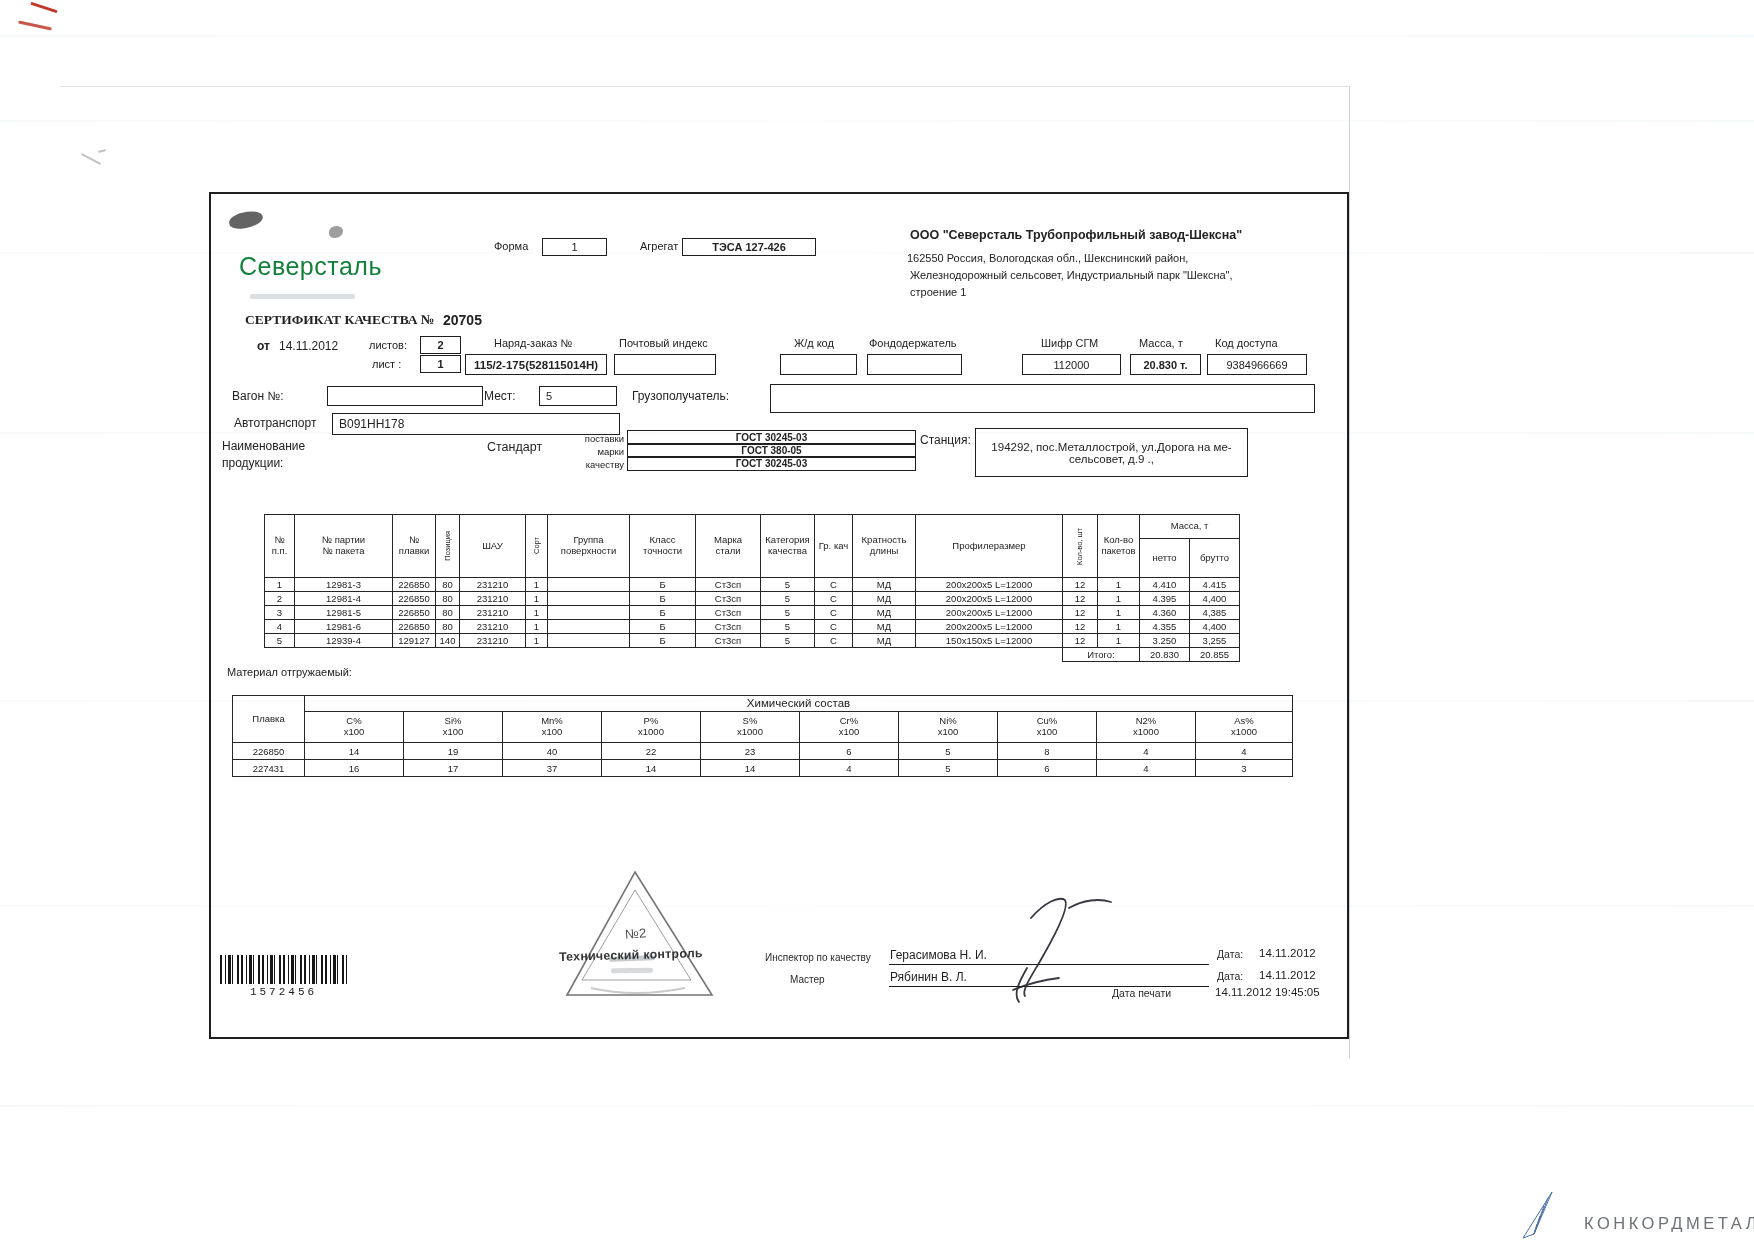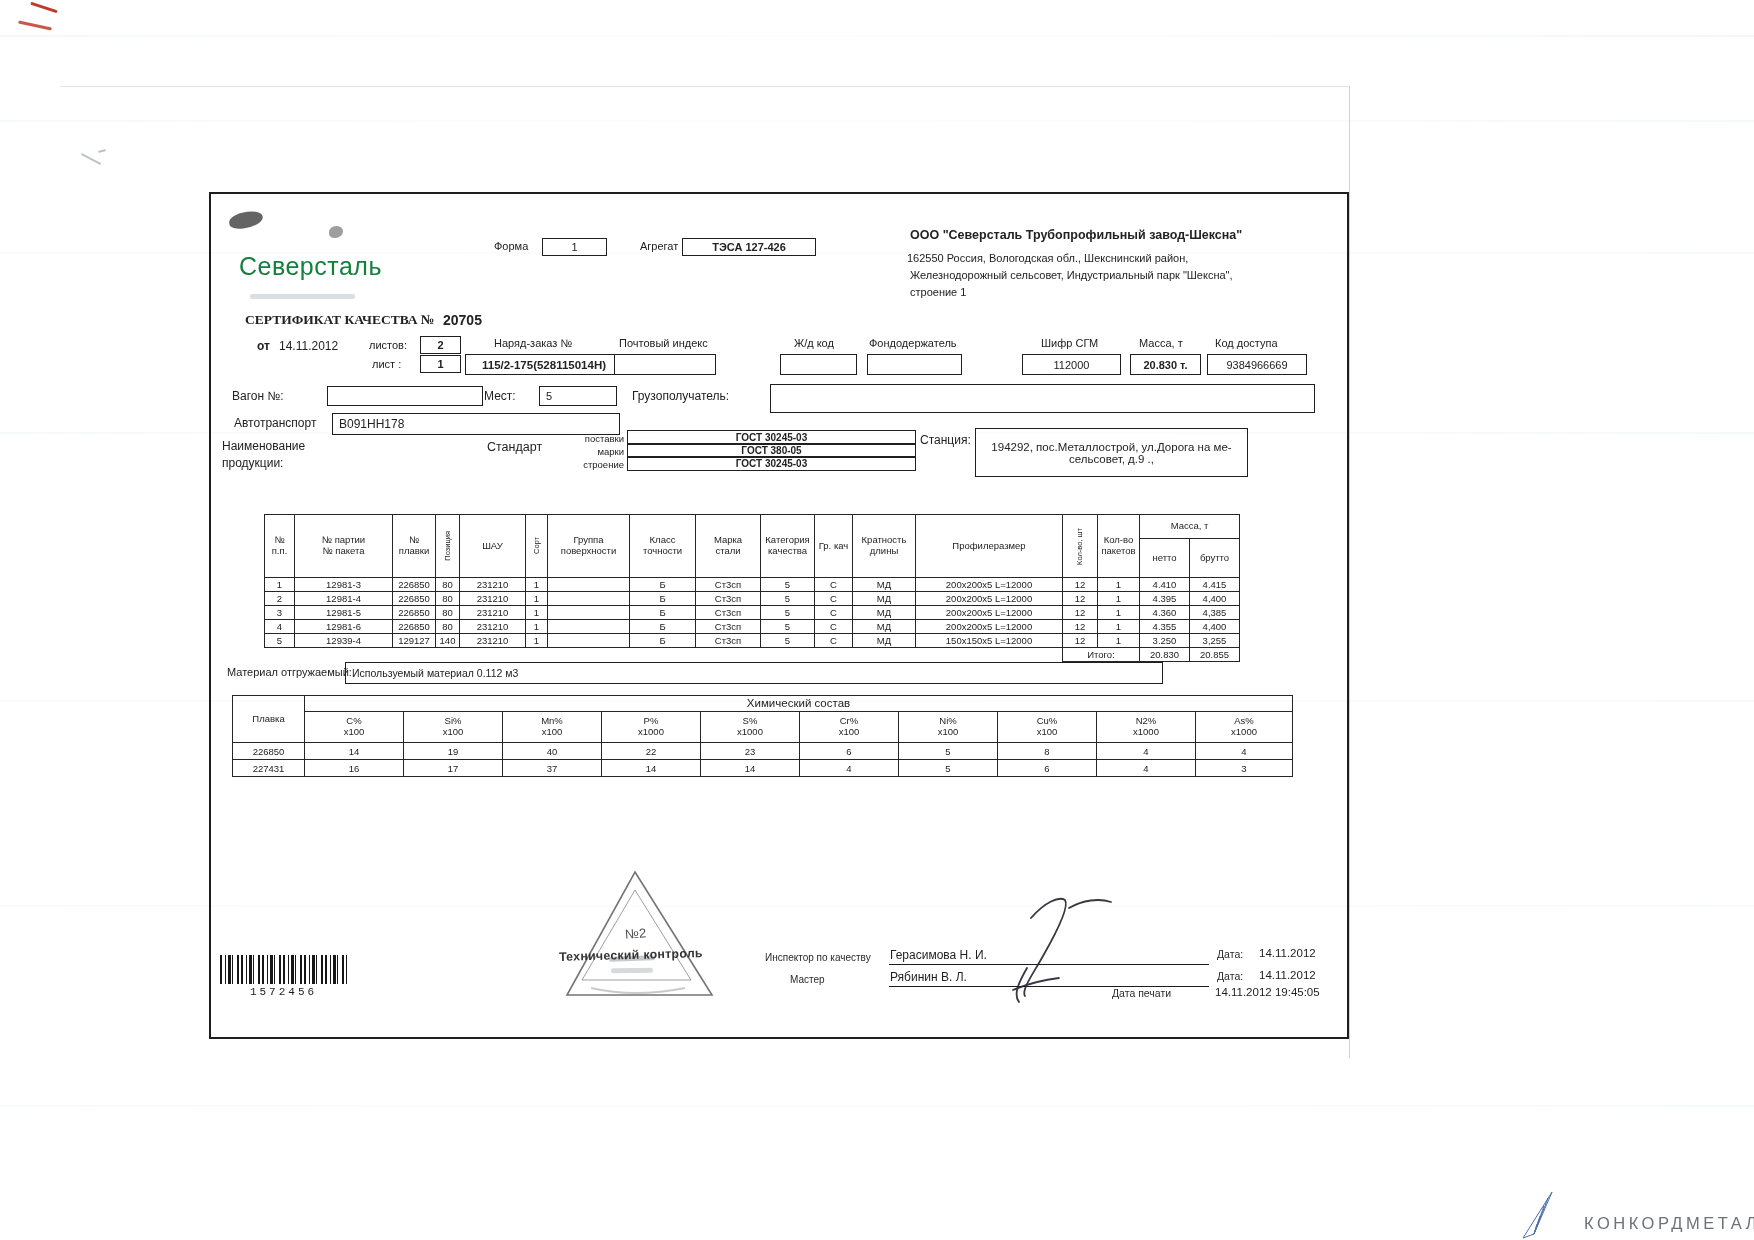--- a/index.html
+++ b/index.html
@@ -90,21 +90,21 @@
     <div class="lab b" style="left:232px;top:118px;font-size:14px;">20705</div>
 
     <div class="lab b" style="left:46px;top:145px;font-size:12px;">от</div>
     <div class="lab" style="left:68px;top:145px;font-size:12px;">14.11.2012</div>
     <div class="lab" style="left:158px;top:145px;">листов:</div>
     <div class="box b" style="left:209px;top:142px;width:39px;height:16px;">2</div>
     <div class="lab" style="left:161px;top:164px;">лист :</div>
     <div class="box b" style="left:209px;top:161px;width:39px;height:16px;">1</div>
 
     <div class="lab" style="left:283px;top:143px;">Наряд-заказ №</div>
-    <div class="box b" style="left:254px;top:160px;width:140px;height:19px;font-size:11.5px;padding-left:8px;">115/2-175(528115014Н)</div>
+    <div class="box b" style="left:254px;top:160px;width:140px;height:19px;font-size:11.5px;">115/2-175(528115014Н)</div>
 
     <div class="lab" style="left:408px;top:143px;">Почтовый индекс</div>
     <div class="box" style="left:403px;top:160px;width:100px;height:19px;"></div>
 
     <div class="lab" style="left:583px;top:143px;">Ж/д код</div>
     <div class="box" style="left:569px;top:160px;width:75px;height:19px;"></div>
 
     <div class="lab" style="left:658px;top:143px;">Фондодержатель</div>
     <div class="box" style="left:656px;top:160px;width:93px;height:19px;"></div>
 
@@ -125,21 +125,21 @@
     <div class="box left" style="left:559px;top:190px;width:537px;height:27px;"></div>
 
     <div class="lab" style="left:23px;top:222px;font-size:12px;">Автотранспорт</div>
     <div class="box left" style="left:121px;top:219px;width:280px;height:20px;font-size:12px;">В091НН178</div>
 
     <div class="lab" style="left:11px;top:245px;font-size:12px;">Наименование</div>
     <div class="lab" style="left:11px;top:262px;font-size:12px;">продукции:</div>
     <div class="lab" style="left:276px;top:246px;font-size:12.5px;">Стандарт</div>
     <div class="lab" style="left:363px;top:239px;width:50px;text-align:right;font-size:9.5px;">поставки</div>
     <div class="lab" style="left:363px;top:252px;width:50px;text-align:right;font-size:9.5px;">марки</div>
-    <div class="lab" style="left:363px;top:265px;width:50px;text-align:right;font-size:9.5px;">строение</div>
+    <div class="lab" style="left:363px;top:265px;width:50px;text-align:right;font-size:9.5px;">качеству</div>
     <div class="box b" style="left:416px;top:236px;width:287px;height:13px;font-size:10px;">ГОСТ 30245-03</div>
     <div class="box b" style="left:416px;top:249px;width:287px;height:13px;font-size:10px;">ГОСТ 380-05</div>
     <div class="box b" style="left:416px;top:262px;width:287px;height:13px;font-size:10px;">ГОСТ 30245-03</div>
     <div class="lab" style="left:709px;top:239px;font-size:12px;">Станция:</div>
     <div class="box" style="left:764px;top:234px;width:271px;height:47px;flex-direction:column;font-size:11.5px;">
       <div>194292, пос.Металлострой, ул.Дорога на ме-</div>
       <div>сельсовет, д.9 .,</div>
     </div>
 
     <table class="grid" id="mainTable" style="left:53px;top:320px;width:975px;">
@@ -332,21 +332,20 @@
         <tr class="total-row">
           <td class="blank" colspan="13"></td>
           <td colspan="2">Итого:</td>
           <td>20.830</td>
           <td>20.855</td>
         </tr>
       </tbody>
     </table>
 
     <div class="lab" style="left:16px;top:472px;font-size:11px;">Материал отгружаемый:</div>
-    <div class="box left" style="left:134px;top:468px;width:810px;height:20px;font-size:10.5px;">Используемый материал 0.112 м3</div>
 
     <table class="grid" id="chemTable" style="left:21px;top:501px;width:1060px;">
       <colgroup>
         <col style="width:72px">
           <col style="width:99px">
           <col style="width:99px">
           <col style="width:99px">
           <col style="width:99px">
         <col style="width:99px">
           <col style="width:99px">

